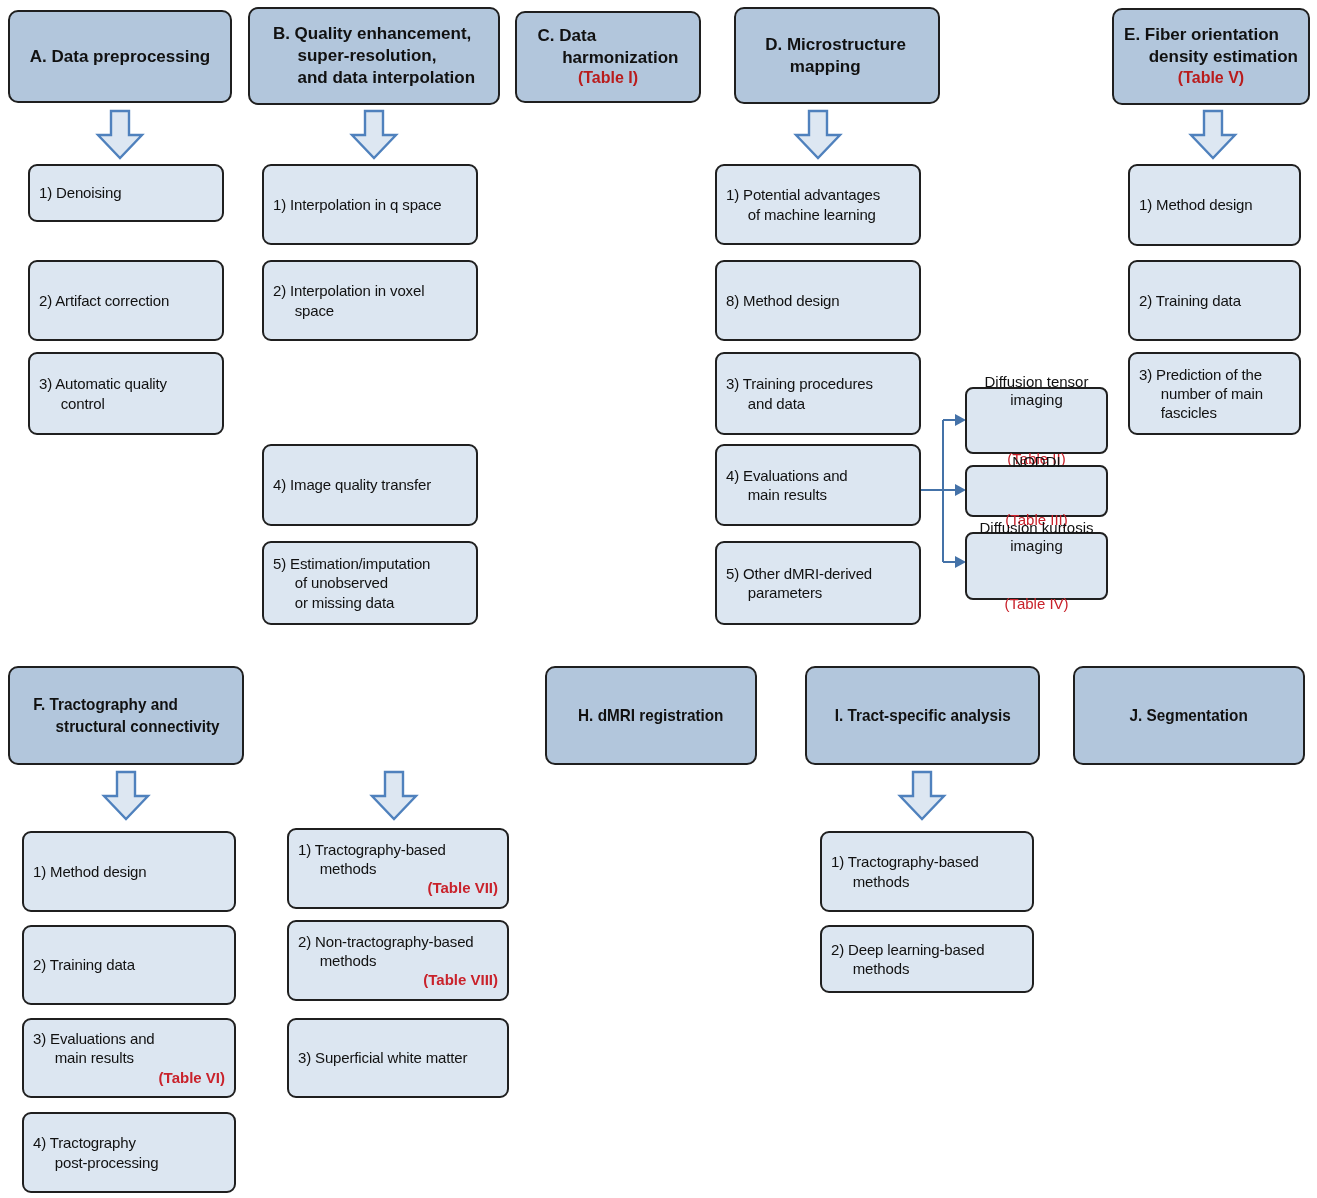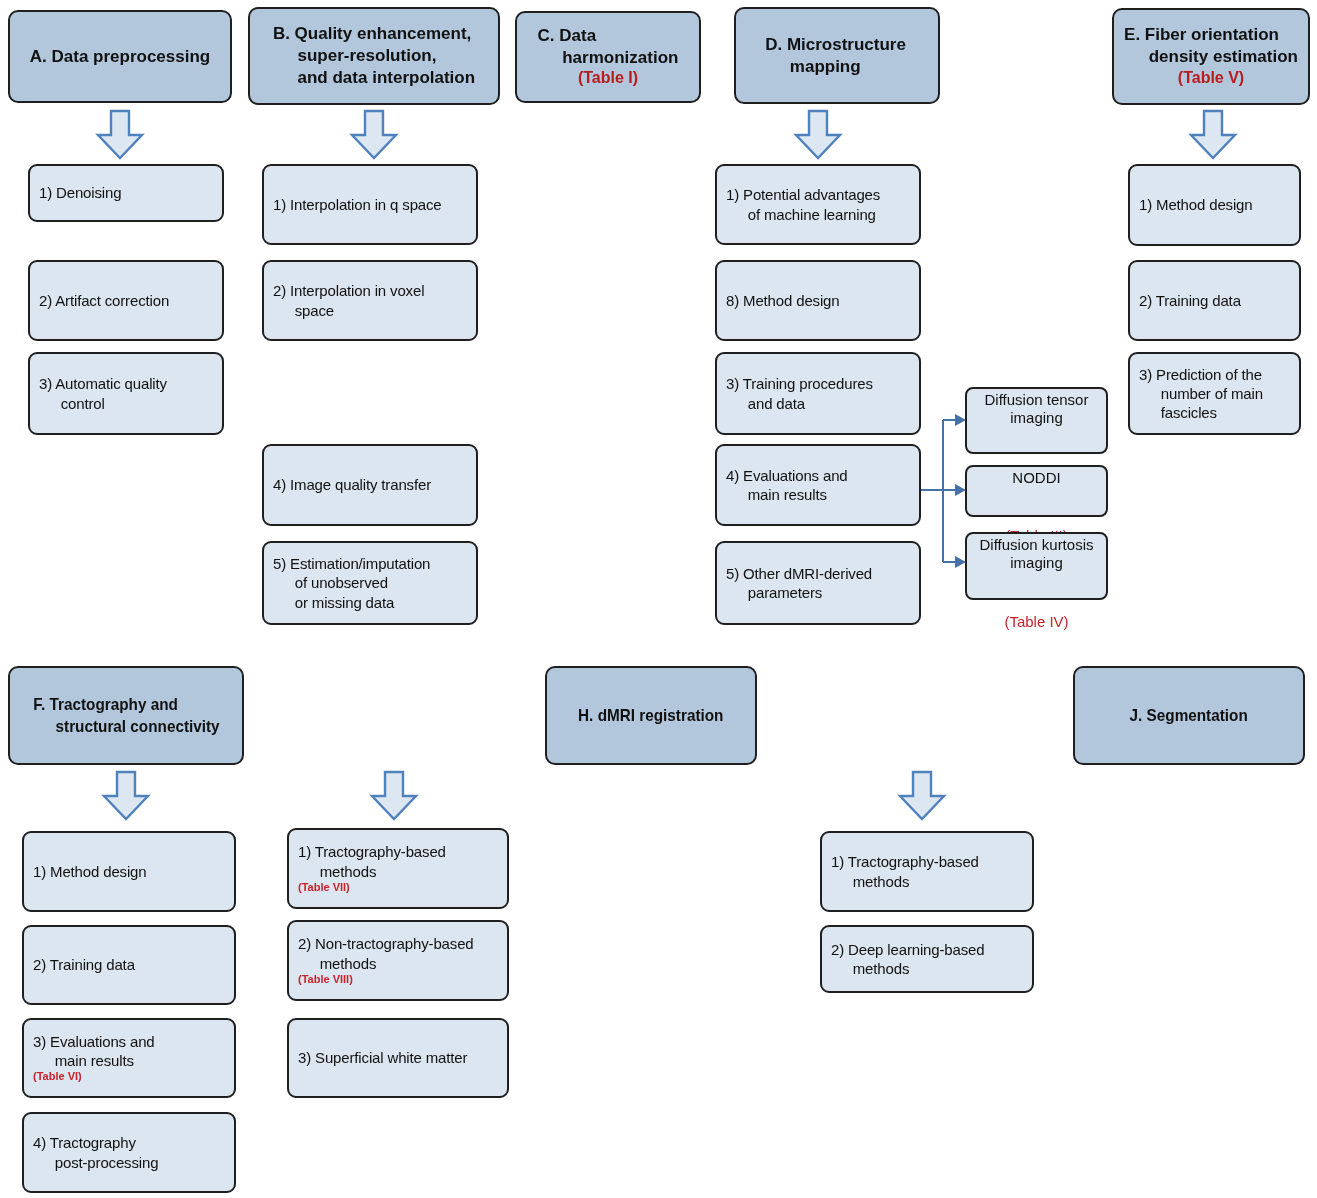--- a/index.html
+++ b/index.html
@@ -18,26 +18,26 @@
   .htable { font-weight:bold; font-size:16px; line-height:1.3; color:#b91c1c; text-align:center; width:100%; }
   .cond { transform:scaleX(0.9); transform-origin:50% 50%; }
   
   .ibox {
     position:absolute; background:#dce6f1; border:2px solid #1f1f1f;
     border-radius:9px; box-sizing:border-box; padding:4px 9px;
     display:flex; flex-direction:column; justify-content:center;
   }
   .itext { font-size:15px; line-height:1.27; white-space:pre-line; letter-spacing:-0.15px; }
   .hang  { padding-left:1.45em; text-indent:-1.45em; }
-  .itable { font-size:11px; font-weight:bold; color:#c9222b; text-align:left; line-height:1.27; }
+  .itable { font-size:15px; font-weight:bold; color:#c9222b; text-align:right; line-height:1.27; }
   
   .sbox {
     position:absolute; background:#dce6f1; border:2px solid #1f1f1f;
     border-radius:8px; box-sizing:border-box; padding:2px 4px;
-    display:flex; flex-direction:column; align-items:center;
+    display:flex; flex-direction:column; justify-content:center; align-items:center;
   }
   .stext  { font-size:15px; line-height:1.22; white-space:pre-line; text-align:center; }
   .stable { font-size:15px; font-weight:normal; color:#c9222b; text-align:center; line-height:1.22;margin-top:40px; }
   .arr { position:absolute; }
 </style>
 </head>
 <body>
 
 <div class="canvas">
 
@@ -162,20 +162,23 @@
 fascicles</div>
   </div>
 
   <div class="hbox" style="left:8px;top:666px;width:236px;height:99px">
     <div class="htitle hang cond">F. Tractography and
 structural connectivity</div>
   </div>
   <div class="hbox" style="left:545px;top:666px;width:212px;height:99px">
     <div class="htitle hcenter cond">H. dMRI registration</div>
   </div>
+  <div class="hbox" style="left:805px;top:666px;width:235px;height:99px">
+    <div class="htitle hcenter cond">I. Tract-specific analysis</div>
+  </div>
   <div class="hbox" style="left:1073px;top:666px;width:232px;height:99px">
     <div class="htitle hcenter cond">J. Segmentation</div>
   </div>
 
   <svg class="arr" style="left:101px;top:770px" width="50" height="52" viewBox="0 0 50 52">
       <path d="M16 2 H34 V26 H47 L25 49 L3 26 H16 Z" fill="#dde7f2" stroke="#4f81bd" stroke-width="2.4"></path>
     </svg>
   <svg class="arr" style="left:369px;top:770px" width="50" height="52" viewBox="0 0 50 52">
       <path d="M16 2 H34 V26 H47 L25 49 L3 26 H16 Z" fill="#dde7f2" stroke="#4f81bd" stroke-width="2.4"></path>
     </svg>

